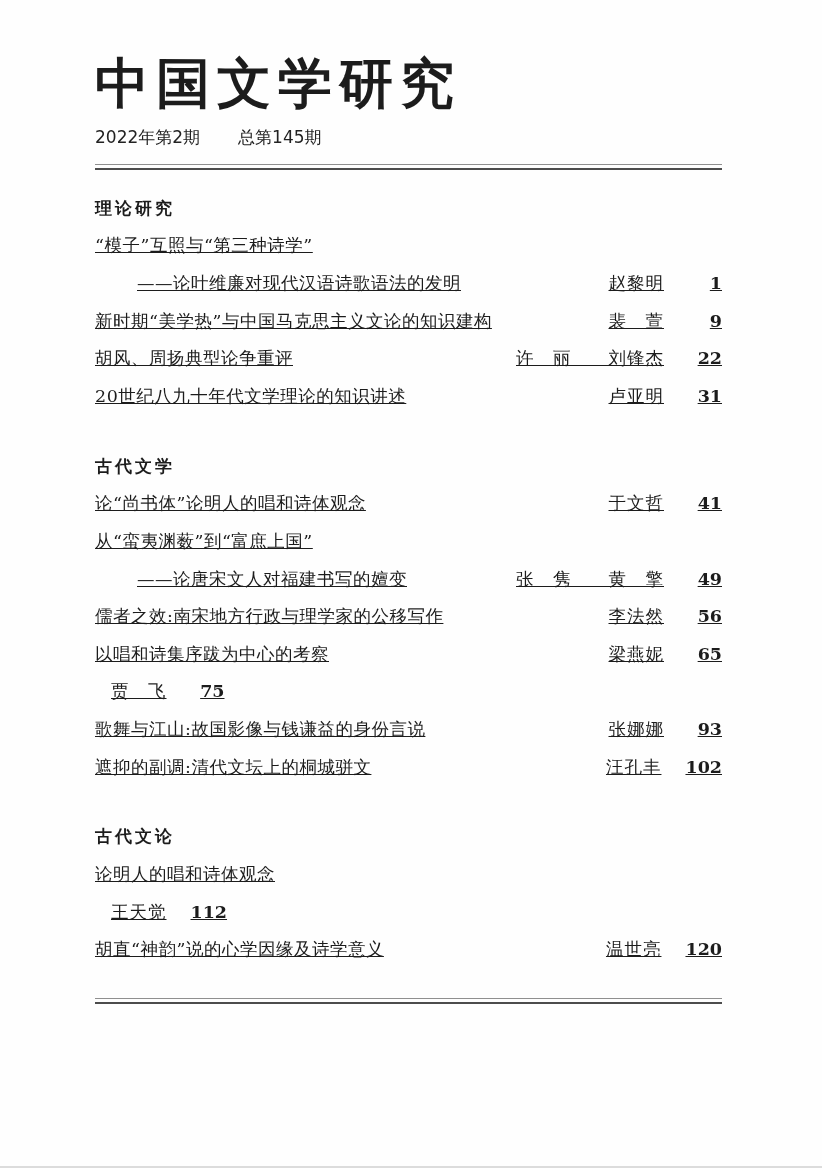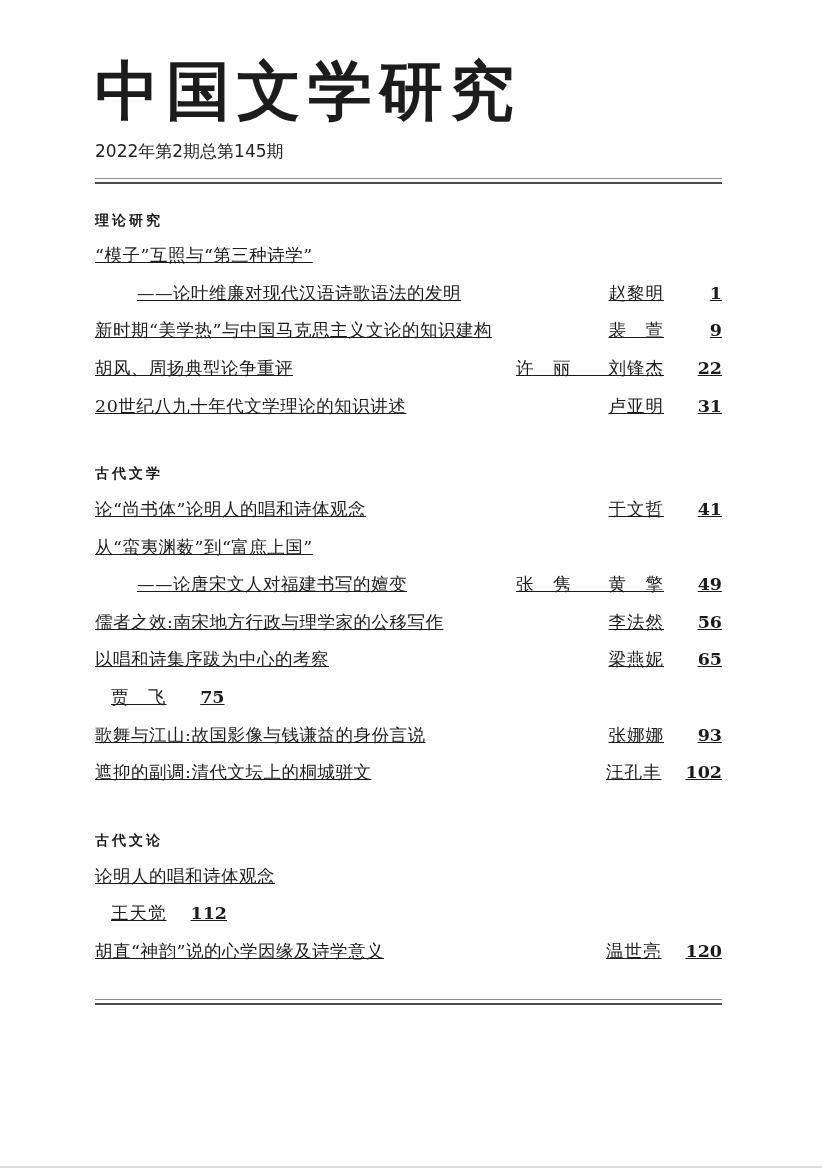--- a/index.html
+++ b/index.html
@@ -15,47 +15,48 @@
     height: 1168px;
     background: #fefefe;
     overflow: hidden;
   }
   .content {
     padding: 46px 100px 0 95px; 
   }
 
   
   .masthead-title {
-    font-size: 64px;
+    font-size: 54px;
     font-weight: 900;
     letter-spacing: 7px;
     line-height: 1.4;
     white-space: nowrap;
     font-family: "DejaVu Serif", "Liberation Serif", serif;
   }
   .issue-line {
     display: flex;
+    gap: 38px;
     margin-top: 4px;
     font-size: 17px;
     font-family: "DejaVu Sans", "Liberation Sans", sans-serif;
     color: #222;
   }
   .double-rule {
     margin-top: 15px;
     height: 3px;
     border-top: 1.5px solid #8f8f8f;
     border-bottom: 2.5px solid #4c4c4c;
   }
   .double-rule.bottom { margin-top: 36px; }
 
   
   .toc-section { margin-top: 46px; }
   .toc-section.first { margin-top: 27px; }
   .section-heading {
-    font-size: 14px;
+    font-size: 17px;
     font-weight: bold;
     letter-spacing: 3px;
     line-height: 1.4;
   }
   .entry {
     display: flex;
     align-items: baseline;
     margin-top: 14px;
     font-size: 17.5px;
     line-height: 1.35;

